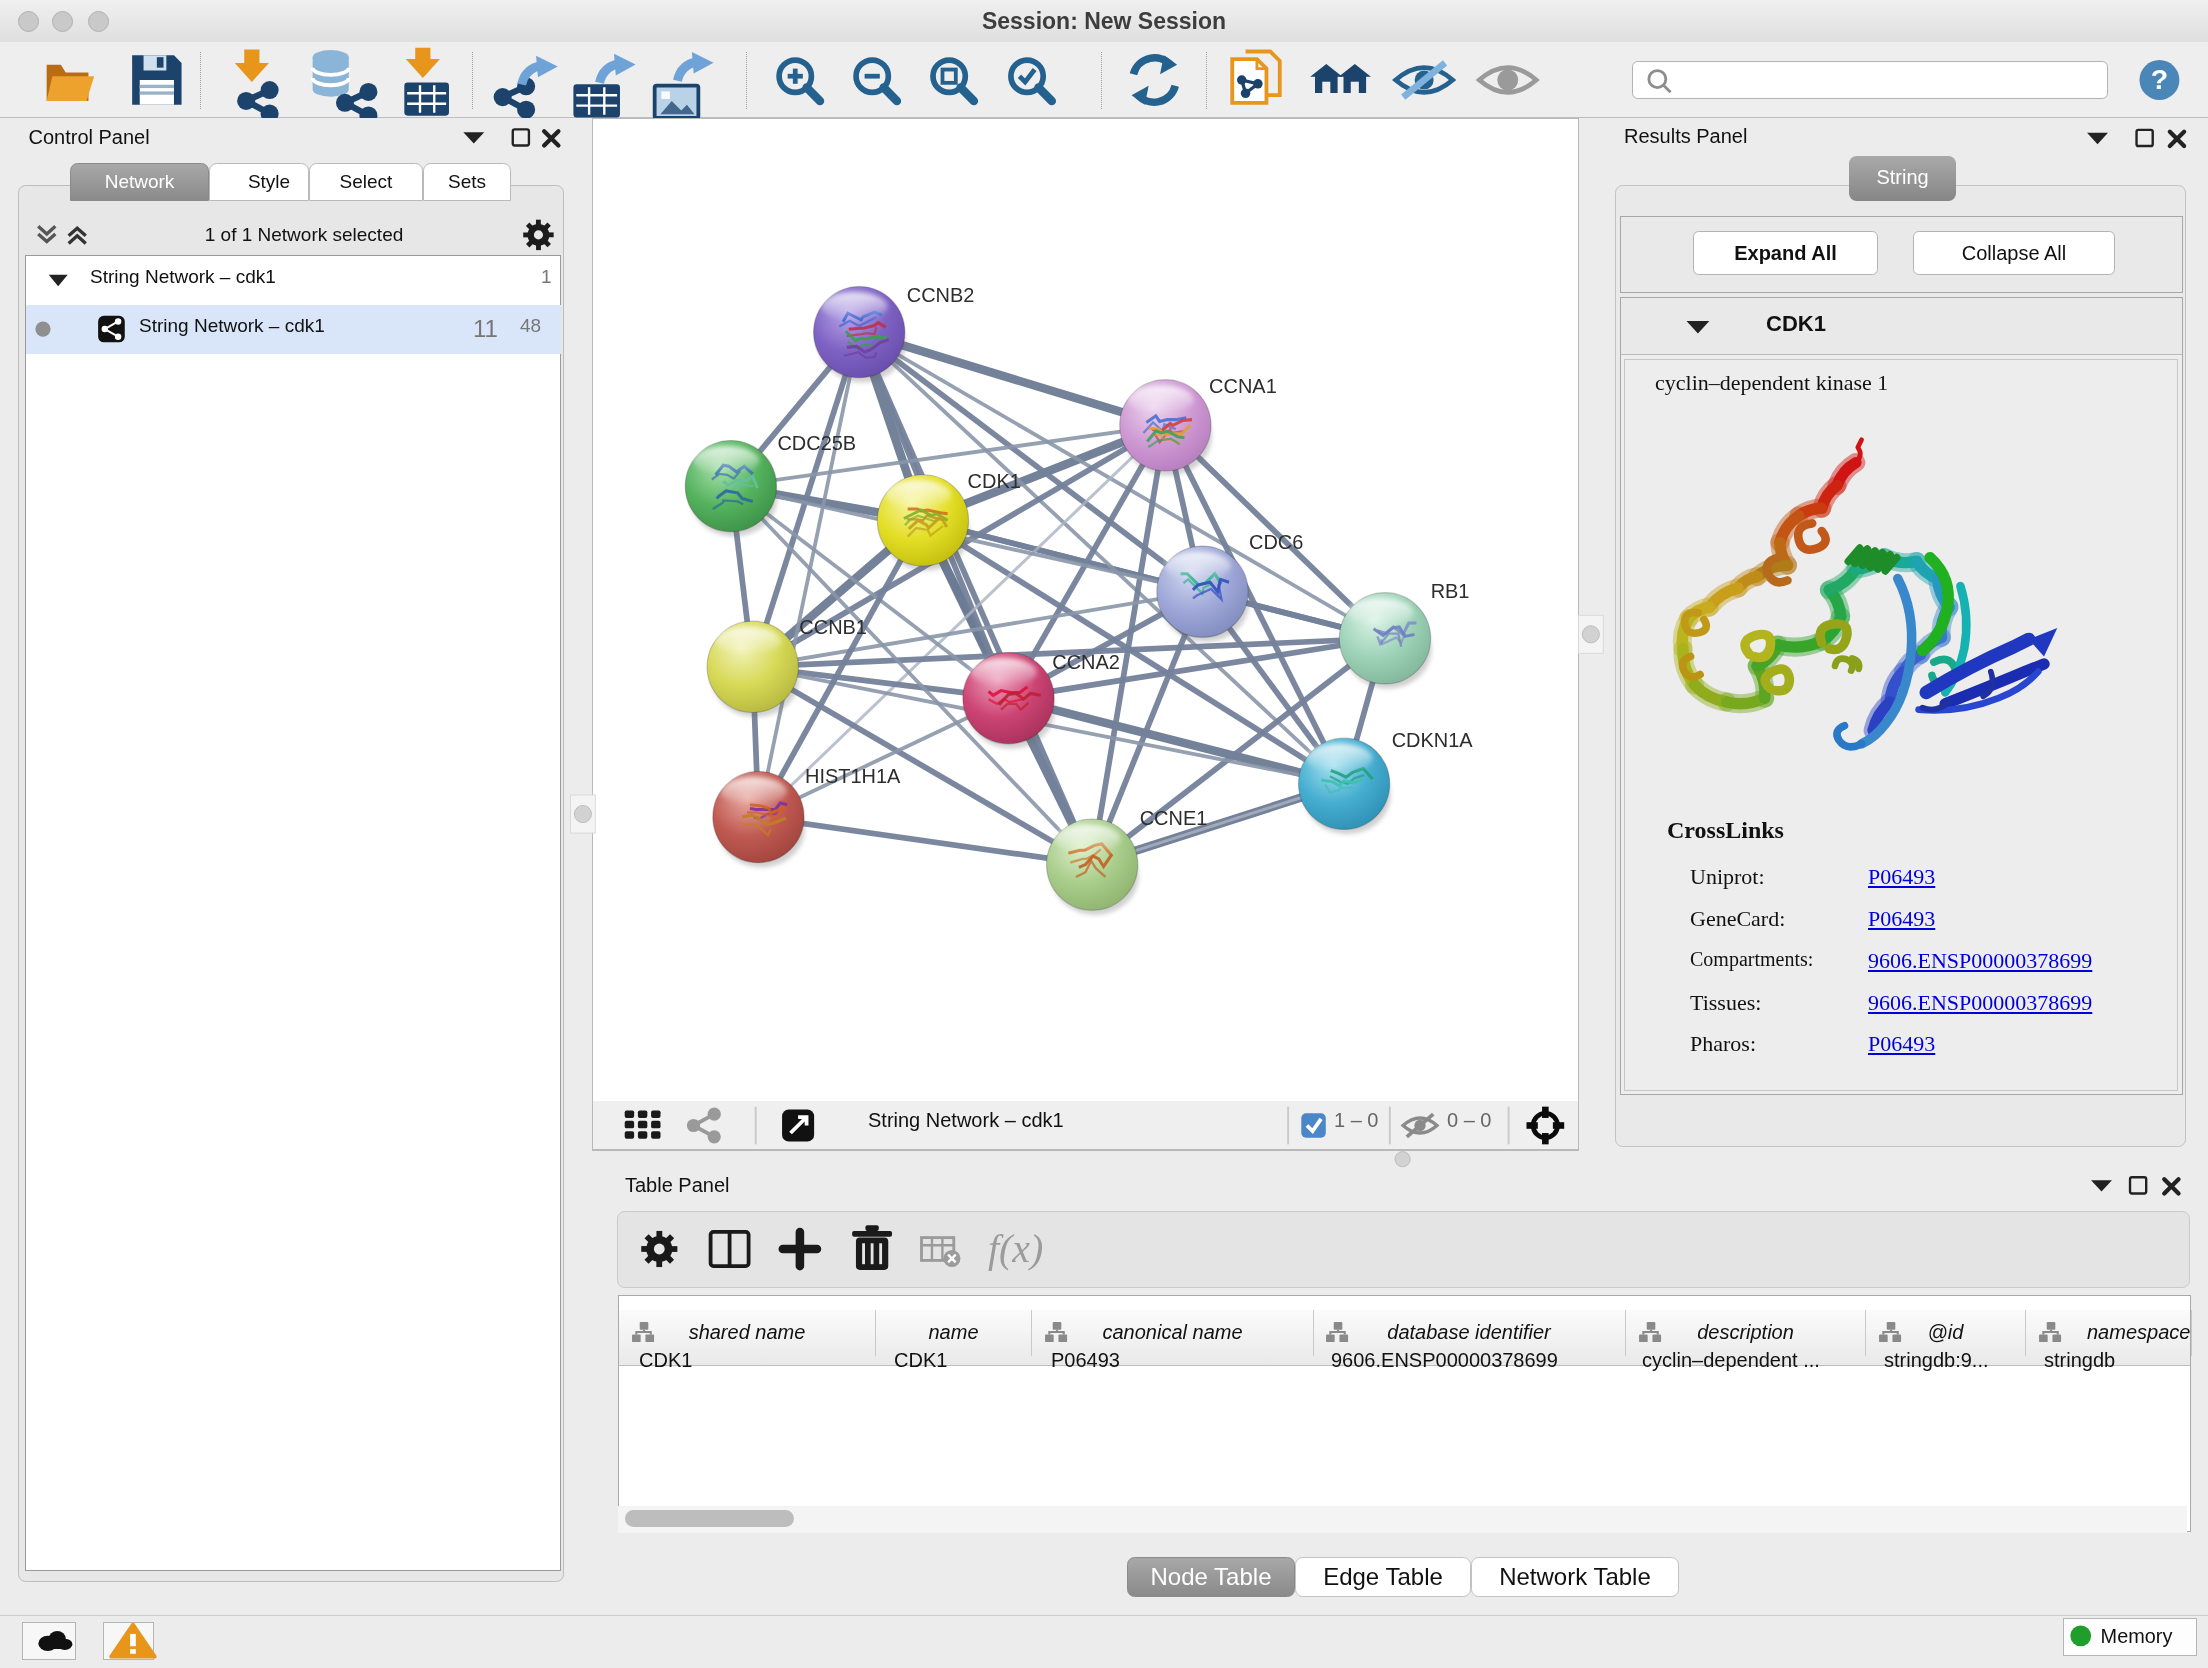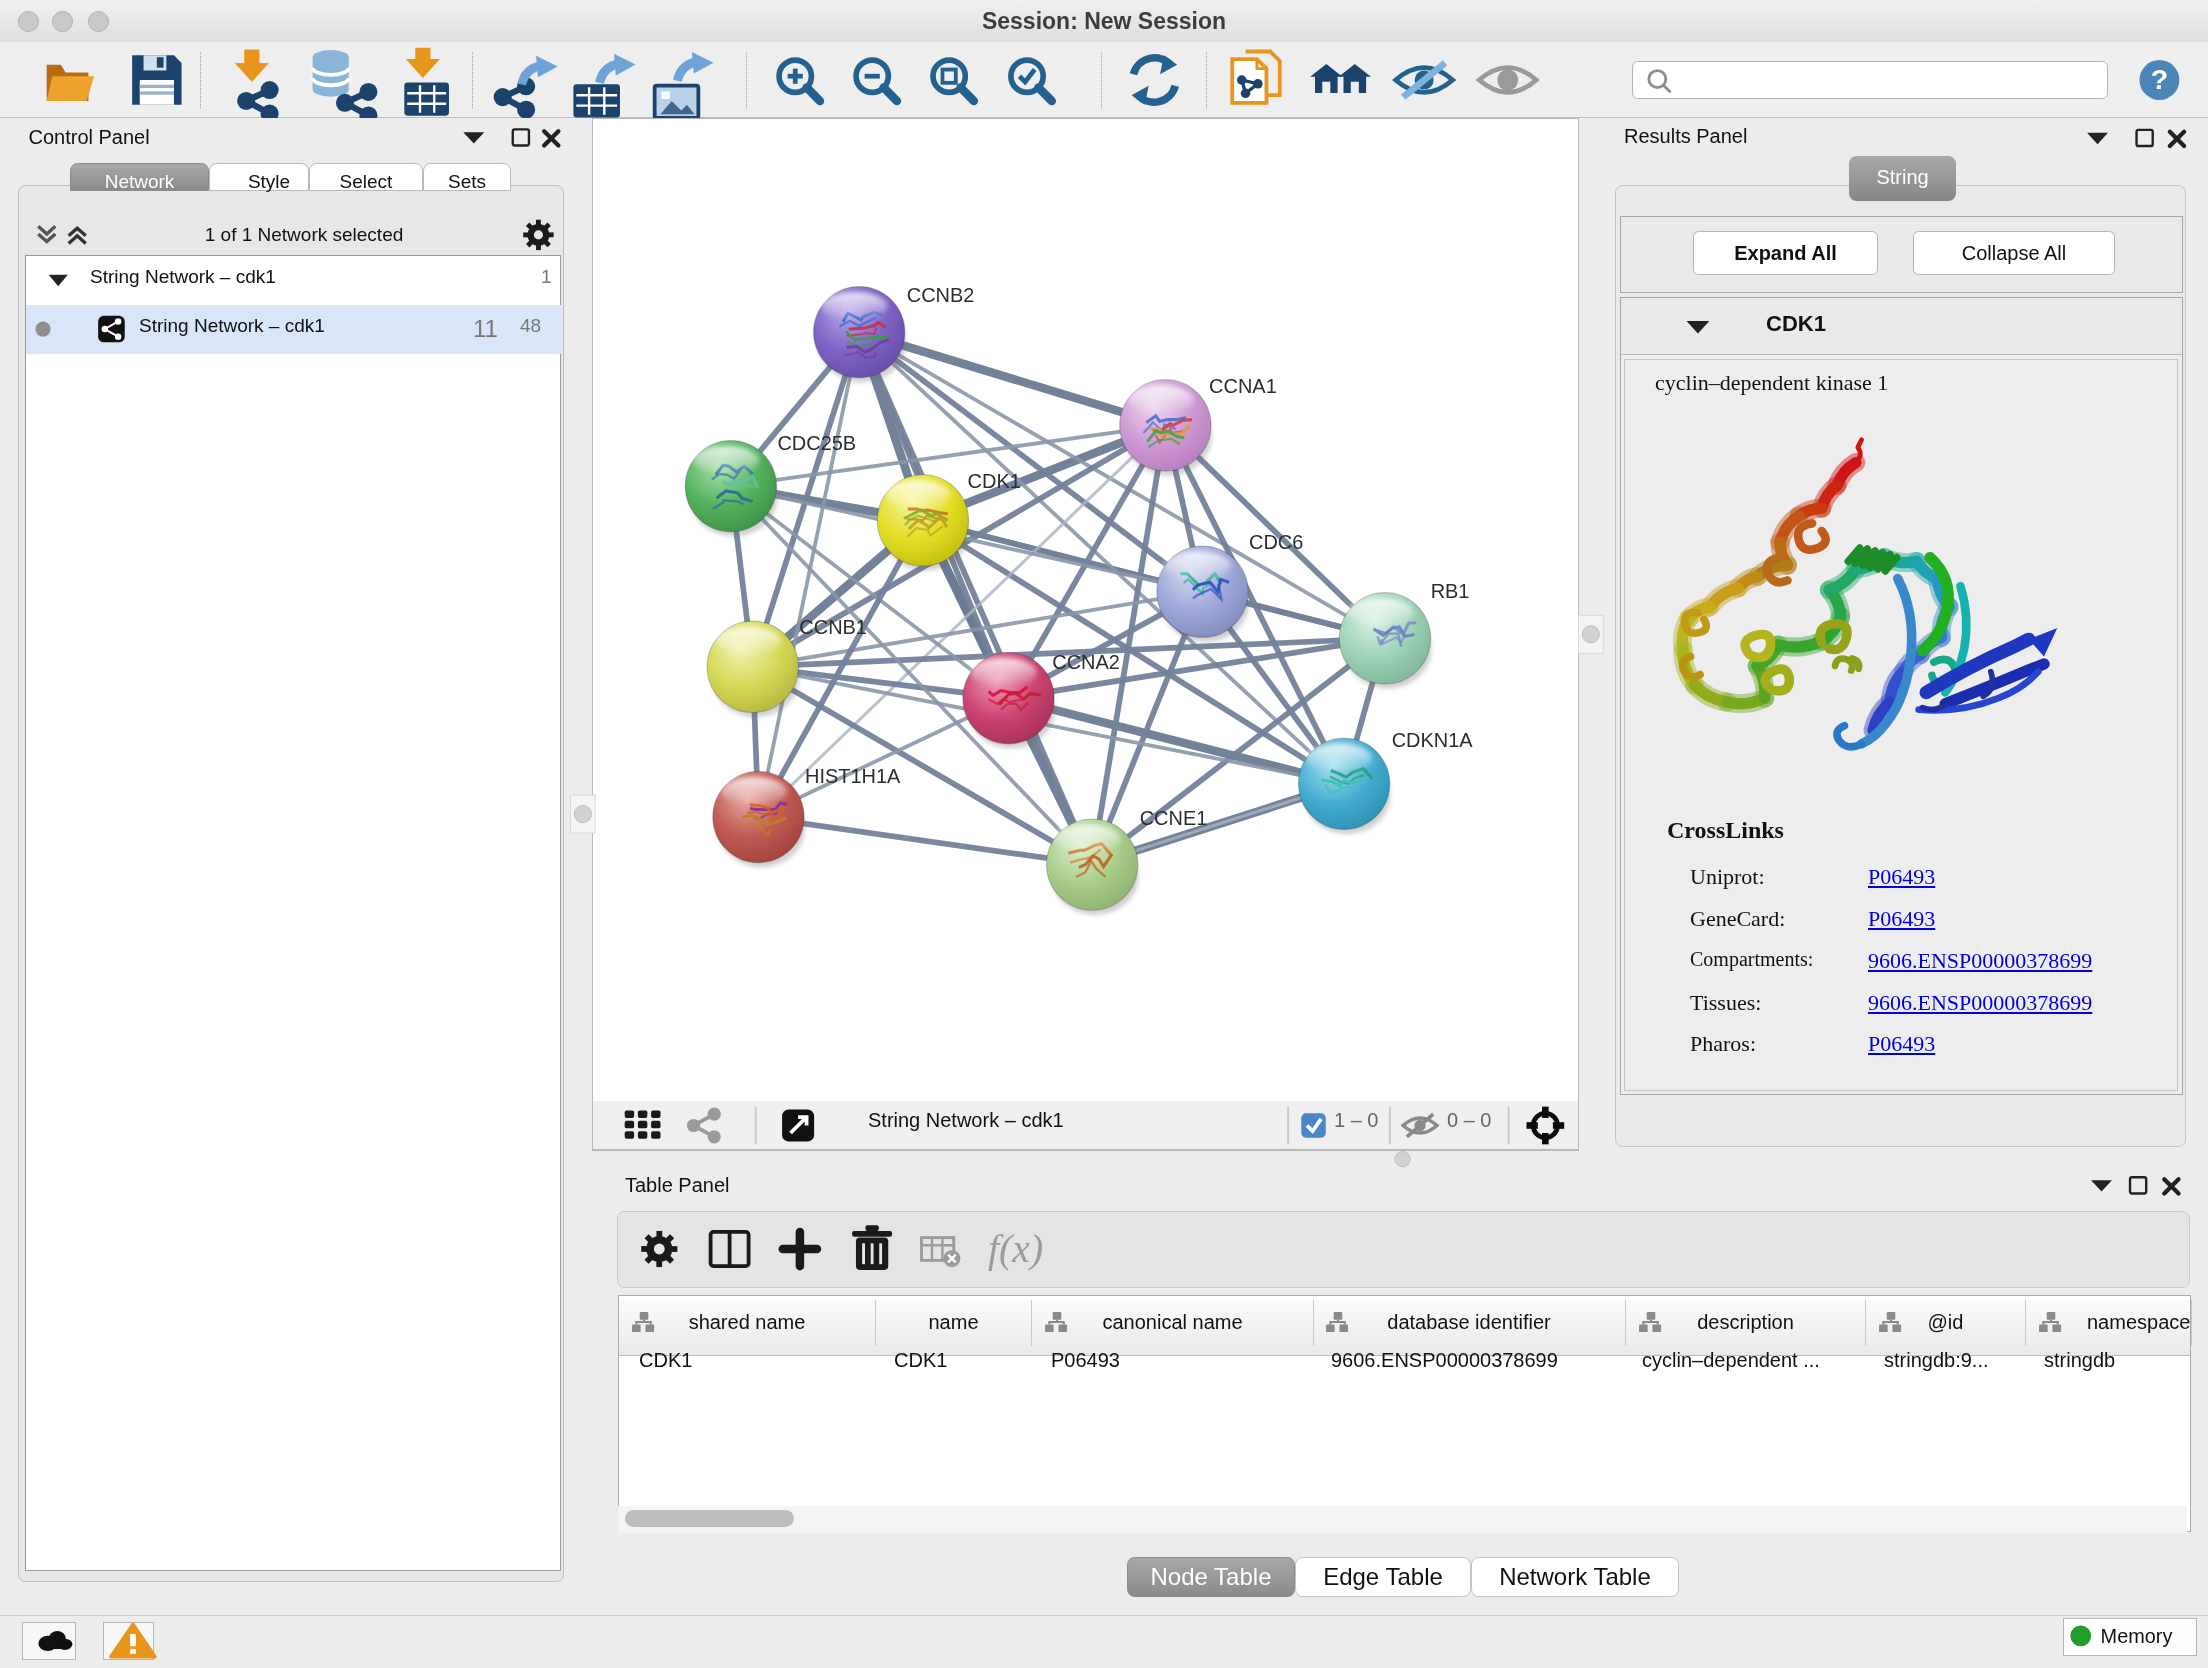--- a/index.html
+++ b/index.html
@@ -17,21 +17,21 @@
 
 #toolbar { position:absolute; left:0; top:42px; width:2208px; height:76px;
   background:#eeeeee; border-bottom:1px solid #bdbdbd; }
 .tbsep { position:absolute; top:9.5px; height:57px; width:0;
   border-left:1.9px dotted #a0a0a0; }
 #searchbox { position:absolute; left:1632px; top:19px; width:476px; height:38px;
   background:#ffffff; border:1px solid #b3b3b3; border-radius:5.7px; }
 
 
 #cp-title { position:absolute; left:28.5px; top:126px; font-size:20px; color:#111; }
-.tab { position:absolute; z-index:5; top:163px; height:28px; border:1px solid #b9b9b9; background:#ffffff;
+.tab { position:absolute; z-index:5; top:163px; height:38px; border:1px solid #b9b9b9; background:#ffffff;
   border-radius:7.6px 7.6px 0 0; font-size:19px; color:#111; text-align:center; line-height:36px; }
 .tabsel { background:linear-gradient(#a8a8a8,#8a8a8a); color:#ffffff; border-color:#8a8a8a; }
 #cp-panel { position:absolute; left:18px; top:185px; width:546px; height:1397px;
   background:#e7e7e7; border:1px solid #bdbdbd; border-radius:7.6px; }
 #cp-bartext { position:absolute; left:31px; top:224px; width:546px; text-align:center; font-size:19px; color:#111; }
 #cp-tree { position:absolute; left:25px; top:255px; width:536px; height:1316px;
   background:#ffffff; border:1px solid #9a9a9a; }
 .treerow1 { position:absolute; left:0; top:0; width:535px; height:49px; }
 .treerow2 { position:absolute; left:0; top:49px; width:535px; height:49px; background:#d9e6f9; }
 
@@ -60,22 +60,22 @@
   background:#ededed; border:1px solid #c6c6c6; }
 .serif { font-family:"Liberation Serif", serif; }
 .xlink { color:#0000dd; text-decoration:underline; }
 
 
 #tp-title { position:absolute; left:625px; top:1174px; font-size:20px; color:#111; }
 #tp-toolbar { position:absolute; left:617px; top:1211px; width:1573px; height:77px;
   background:#e4e4e4; border:1px solid #c9c9c9; border-radius:7.6px; }
 #tp-table { position:absolute; left:618px; top:1295px; width:1573px; height:237px;
   background:#ffffff; border:1px solid #a9a9a9; }
-#tp-header { position:absolute; left:0; top:4px; width:1571px; height:56px;
-  background:linear-gradient(#fbfbfb,#e9e9e9); border-bottom:1px solid #bdbdbd; }
+#tp-header { position:absolute; left:0; top:14px; width:1571px; height:56px;
+  background:linear-gradient(#fbfbfb,#e9e9e9); border-bottom:1px solid #bdbdbd;font-style:italic; }
 .th { position:absolute; top:0; height:46px; border-right:1px solid #c9c9c9; overflow:hidden; }
 .th span { position:absolute; left:0; top:10.5px; width:100%; text-align:center; font-size:20px; color:#111; }
 .thicon { position:absolute; left:13.3px; top:11.4px; }
 .td { position:absolute; top:46px; height:36px; font-size:20px; color:#111; line-height:36px; }
 #tp-scroll { position:absolute; left:618px; top:1506px; width:1569px; height:27px; background:#f4f4f4; }
 #tp-thumb { position:absolute; left:625px; top:1510px; width:169px; height:17px;
   background:#bdbdbd; border-radius:8.6px; }
 
 
 .btab { position:absolute; top:1557px; height:40px; background:#fff; border:1px solid #c2c2c2;

